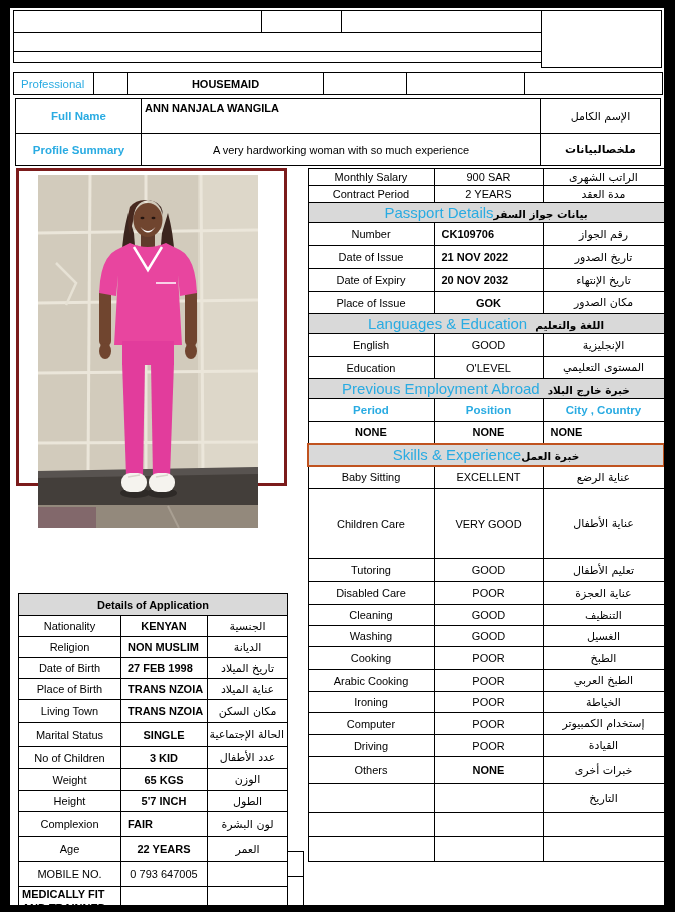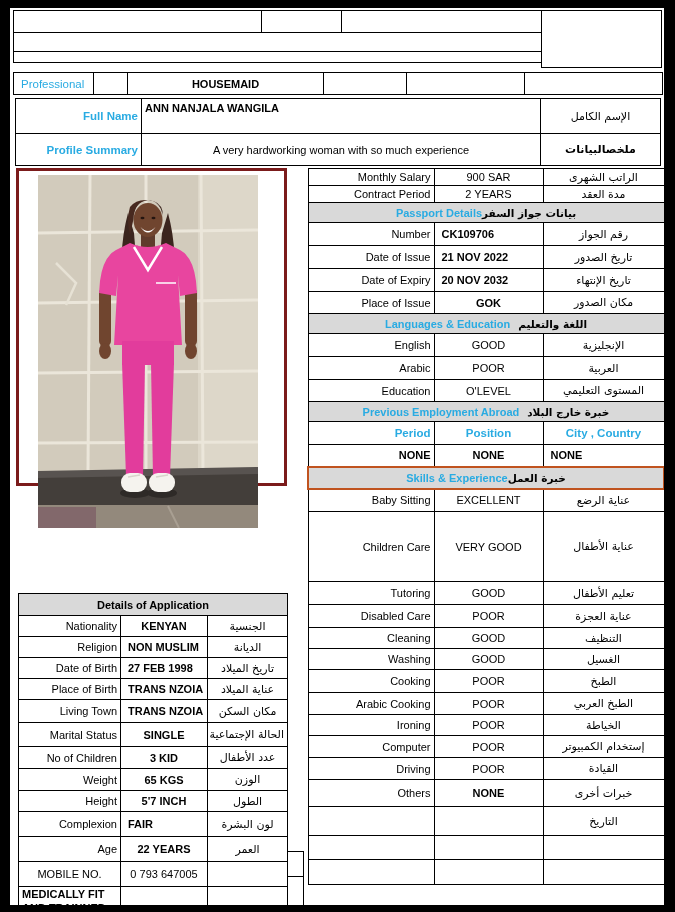--- a/index.html
+++ b/index.html
@@ -4,31 +4,31 @@
 <style>
   html,body{margin:0;padding:0;background:#fff;}
   .page{position:relative;width:675px;height:912px;background:#fff;
         font-family:"Liberation Sans",sans-serif;overflow:hidden;}
   .frame{position:absolute;left:0;top:0;width:675px;height:912px;box-sizing:border-box;
          border-left:10px solid #000;border-right:11px solid #000;
          border-top:8px solid #000;border-bottom:7px solid #000;pointer-events:none;z-index:50;}
   .tbl{position:absolute;border-collapse:collapse;table-layout:fixed;}
   .tbl td{border:1px solid #000;padding:0 3px;font-size:11px;vertical-align:middle;
           overflow:hidden;white-space:nowrap;}
-  .lab{text-align:right;margin-top:44px;}
+  .lab{text-align:center;margin-top:44px;}
   .val{text-align:center;}
   .left{text-align:left;padding-left:7px !important;}
   .bold{font-weight:bold;}
   .sm{font-size:10px;}
   .arc{text-align:center;font-size:10px;direction:rtl;
        font-family:"DejaVu Sans","Liberation Sans",sans-serif;}
   .blue{color:#29ABE2;}
   .bluebold{color:#29ABE2;font-weight:bold;}
   .sec td{background:#D9D9D9;text-align:center;}
-  .sec .en{color:#29ABE2;font-weight:bold;font-size:11px;margin-top:24px;}
+  .sec .en{color:#29ABE2;font-weight:normal;font-size:15px;margin-top:24px;}
   .sec .arh{color:#000;font-weight:bold;font-size:10.5px;direction:rtl;margin-left:8px;
             font-family:"DejaVu Sans","Liberation Sans",sans-serif;}
   .graytitle{background:#D9D9D9;font-weight:bold;text-align:center;font-size:11.5px;}
   .namecell{font-weight:bold;font-size:11.5px;text-align:left;vertical-align:top !important;padding-top:3px !important;}
   .sumcell{text-align:center;font-size:11.5px;}
   .mob{font-size:12px;text-align:center;}
   .med{font-weight:bold;font-size:10px;text-align:left;white-space:normal !important;line-height:1.3;}
   .photoframe{position:absolute;left:16px;top:168px;width:271px;height:318px;box-sizing:border-box;
               border:3px solid #7B1B1B;background:#fff;z-index:1;}
   .photo{position:absolute;left:38px;top:175px;width:220px;height:353px;z-index:2;}
@@ -288,25 +288,20 @@
     <tr style="height:20px" class="sec">
       <td colspan="3">
         <span class="en">Languages &amp; Education</span><span class="arh">اللغة والتعليم</span>
       </td>
     </tr>
     <tr style="height:23px">
       <td class="lab">English</td>
       <td class="val">GOOD</td>
       <td class="arc">الإنجليزية</td>
     </tr>
-    <tr style="height:23px">
-      <td class="lab">Arabic</td>
-      <td class="val">POOR</td>
-      <td class="arc">العربية</td>
-    </tr>
     <tr style="height:22px">
       <td class="lab">Education</td>
       <td class="val">O'LEVEL</td>
       <td class="arc">المستوى التعليمي</td>
     </tr>
     <tr style="height:20px" class="sec">
       <td colspan="3">
         <span class="en">Previous Employment Abroad</span><span class="arh">خبرة خارج البلاد</span>
       </td>
     </tr>

